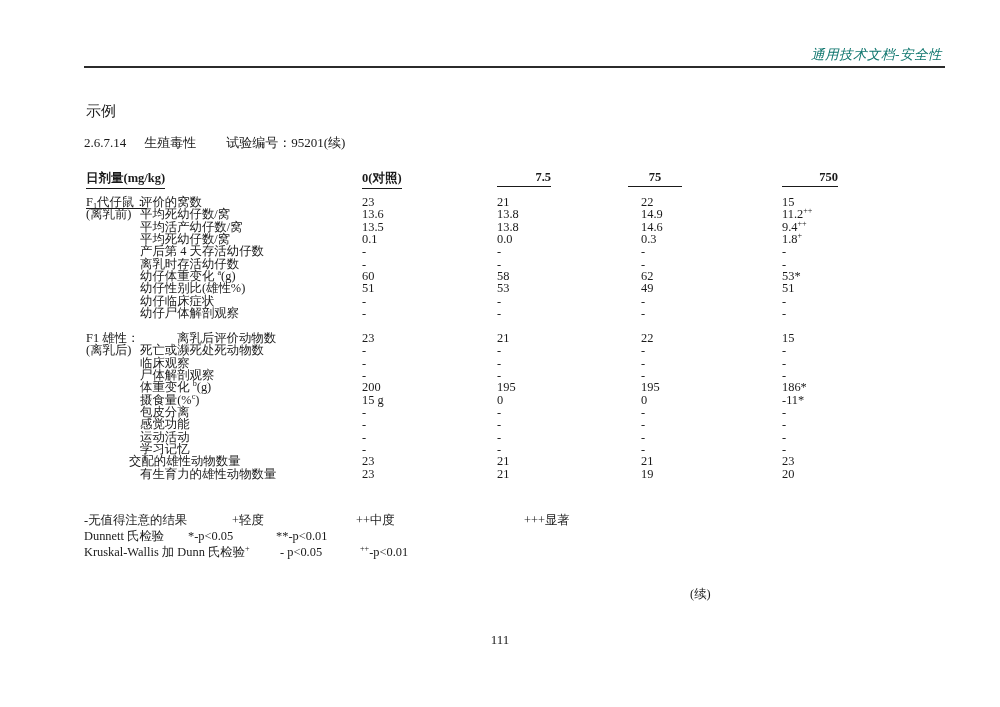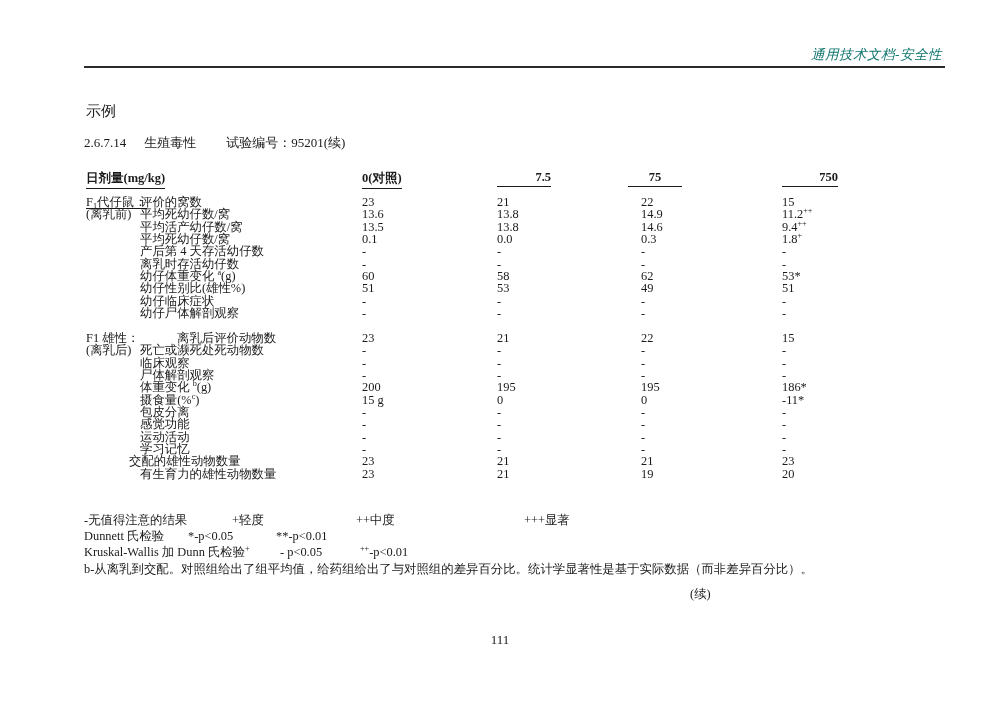--- a/index.html
+++ b/index.html
@@ -336,20 +336,19 @@
     <div class="fn-line">
       <span class="fn-seg" style="left:0">Dunnett 氏检验</span>
       <span class="fn-seg" style="left:104px">*-p&lt;0.05</span>
       <span class="fn-seg" style="left:192px">**-p&lt;0.01</span>
     </div>
     <div class="fn-line">
       <span class="fn-seg" style="left:0"><span>Kruskal-Wallis 加 Dunn 氏检验</span><sup>+</sup></span>
       <span class="fn-seg" style="left:196px">- p&lt;0.05</span>
       <span class="fn-seg" style="left:276px"><sup>++</sup><span>-p&lt;0.01</span></span>
     </div>
-    <div class="fn-wrap">b-从离乳到交配。对照组给出了组平均值，给药组给出了与对照组的差异百分比。统计学显著性是基于实际数据（而非差异百分比）。</div>
   </div>
 
   <div class="cont-note">(续)</div>
 
   <div class="page-number"><span>111</span></div>
 
 </div>
 
 </body></html>

